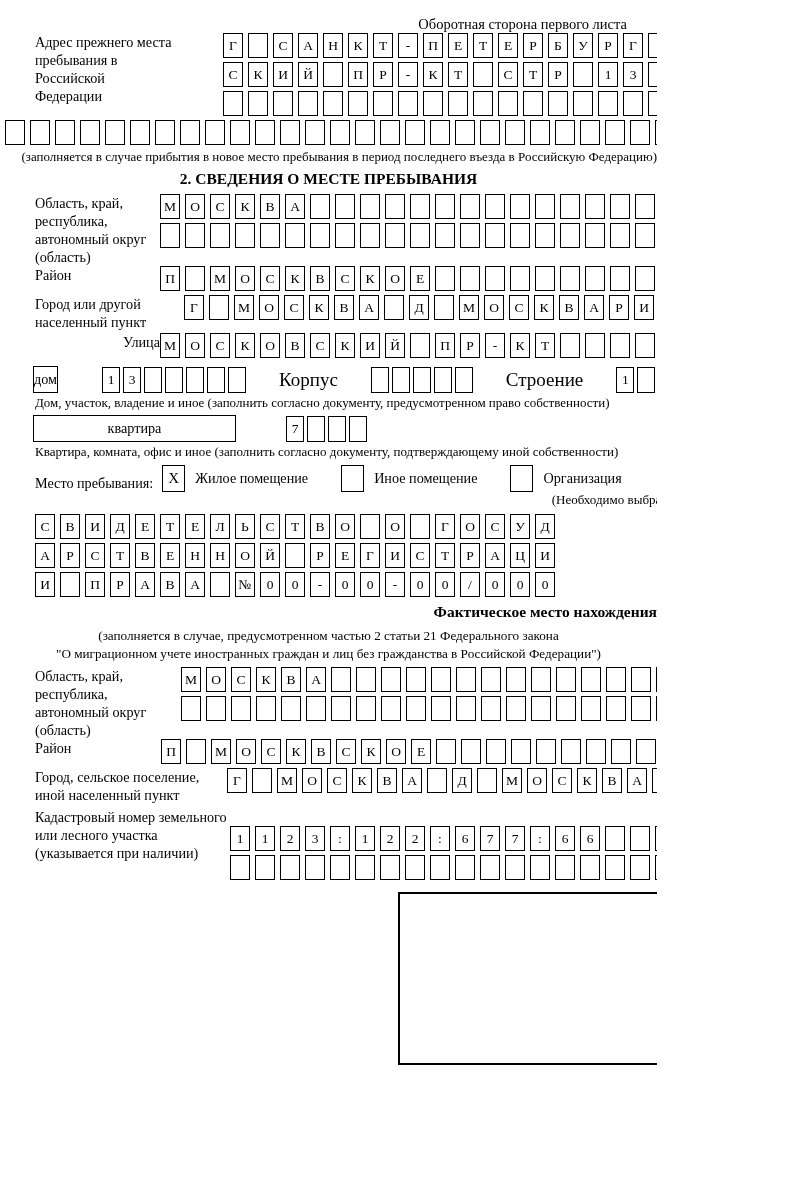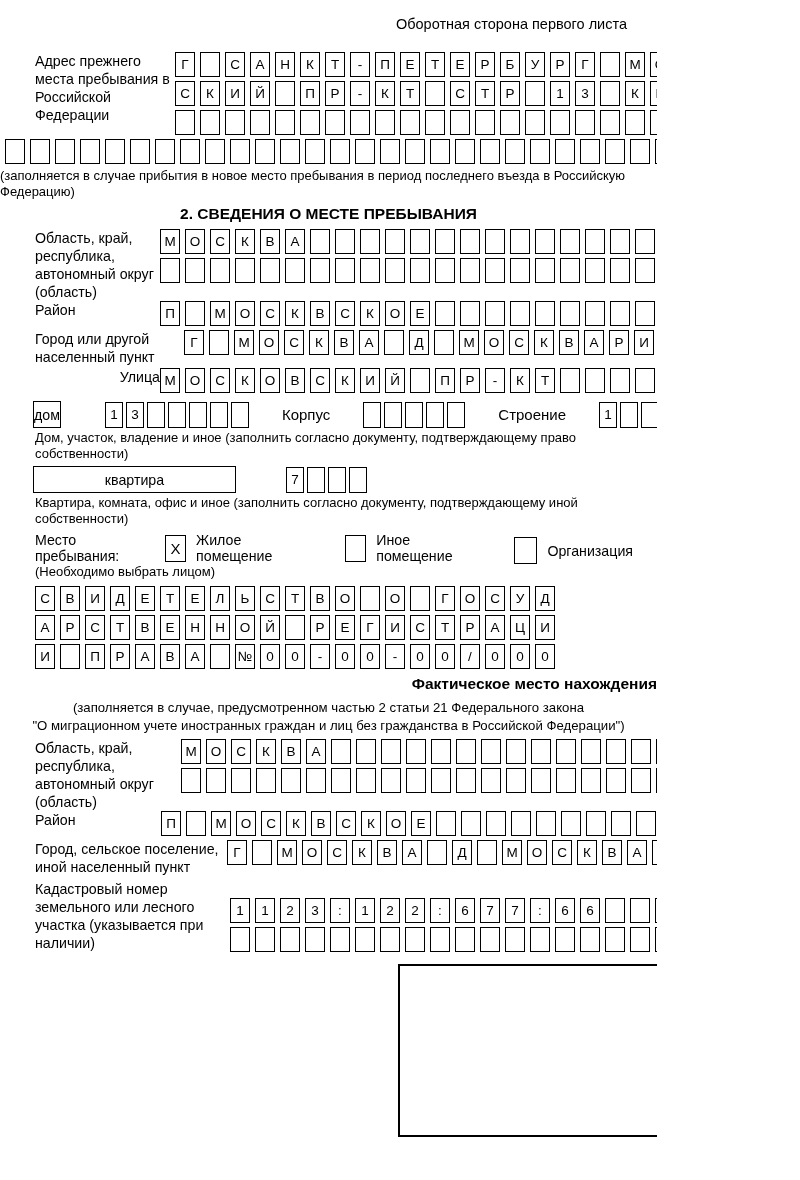--- a/index.html
+++ b/index.html
@@ -1,51 +1,51 @@
 <!DOCTYPE html>
 <html><head>
 <meta charset="utf-8">
 <style>
   html,body{margin:0;padding:0;background:#fff;}
   .page{
     width:657px;height:1180px;background:#fff;color:#000;
-    font-family:Liberation Sans, sans-serif;
+    font-family:Liberation Serif, serif;
     position:relative;overflow:hidden;
   }
   .header-note{ text-align:right; padding:16px 30px 0 0; font-size:14.5px; }
 
   .field{ display:flex; align-items:flex-start; margin-left:35px; }
   .lbl{ font-size:14.2px; line-height:18px; flex:0 0 auto; }
   .rows{ display:flex; flex-direction:column; }
 
   .boxrow{ display:flex; gap:5px; margin-bottom:4px; }
   .cell{
     width:20px; height:25px; flex:0 0 auto; box-sizing:border-box;
     border:1.8px solid #000; display:flex; align-items:center; justify-content:center;
     font-size:13.5px; line-height:1; background:#fff;
   }
   .small{ gap:3px; }
   .small .cell{ width:18px; height:26px; }
 
   .fullrow{ margin-left:5px; }
 
   .caption{ font-size:13px; line-height:16px; }
-  .center{ text-align:left; }
+  .center{ text-align:right; }
 
   .sec-title{ font-weight:bold; font-size:15.5px; text-align:center; margin:5px 0 6px 0; }
 
   .inline-row{ display:flex; align-items:center; margin-left:33px; margin-bottom:2px;gap:22px; }
   .widebox{
     box-sizing:border-box; border:1.8px solid #000; height:27px;
     display:flex; align-items:center; justify-content:center; font-size:14.2px; background:#fff;
   }
   .house-label-box{ width:164px; }
   .apt-label-box{ width:203px; }
   .inline-gap{ width:6px; }
-  .mini-label{ font-size:15px; padding:0 11px; white-space:nowrap; }
+  .mini-label{ font-size:19px; padding:0 11px; white-space:nowrap; }
 
   .chk-row{ display:flex; align-items:flex-end; margin-left:35px; margin-top:5px; }
   .chk-label{ font-size:14.2px; }
   .checkbox{
     width:23px; height:27px; box-sizing:border-box; border:1.8px solid #000;
     display:flex; align-items:center; justify-content:center;
     font-size:15px; margin:0 10px 0 9px; background:#fff;
   }
   .chk-opt{ display:flex; align-items:center; margin-right:24px; }
 
@@ -53,21 +53,21 @@
 
   .stamp-box{
     box-sizing:border-box; width:364px; height:173px; border:2px solid #000;
     margin:8px 0 6px 398px; background:#fff;
   }
   .stamp-caption{
     width:380px; margin-left:390px; text-align:center;
     font-size:13.2px; line-height:19px;
   }
 
-  .mt2{margin-top:2px;text-align:right;} .mt4{margin-top:4px;} .mt6{margin-top:6px;} .mt20{margin-top:20px;}
+  .mt2{margin-top:2px;text-align:right;} .mt4{margin-top:4px;} .mt6{margin-top:6px;} .mt20{gap:48px;}
 </style>
 </head>
 <body>
 
 <div class="page">
 
   <div class="header-note">Оборотная сторона первого листа</div>
 
   <div class="field mt20">
     <div class="lbl" style="width:140px">Адрес прежнего места пребывания в Российской Федерации</div>
@@ -356,21 +356,21 @@
         <div class="cell"></div>
       </div>
     <div class="mini-label">Строение</div>
     <div class="boxrow small" style="margin-bottom:0">
         <div class="cell">1</div>
         <div class="cell"></div>
         <div class="cell"></div>
         <div class="cell"></div>
       </div>
   </div>
-  <div class="caption" style="margin-left:35px">Дом, участок, владение и иное (заполнить согласно документу, подтверждающему право собственности)</div>
+  <div class="caption" style="margin-left:35px">Дом, участок, владение и иное (заполнить согласно документу, предусмотренном право собственности)</div>
 
   <div class="inline-row mt4">
     <div class="widebox apt-label-box">квартира</div>
     <div class="inline-gap"></div>
     <div class="boxrow small" style="margin-bottom:0">
         <div class="cell">7</div>
         <div class="cell"></div>
         <div class="cell"></div>
         <div class="cell"></div>
       </div>

